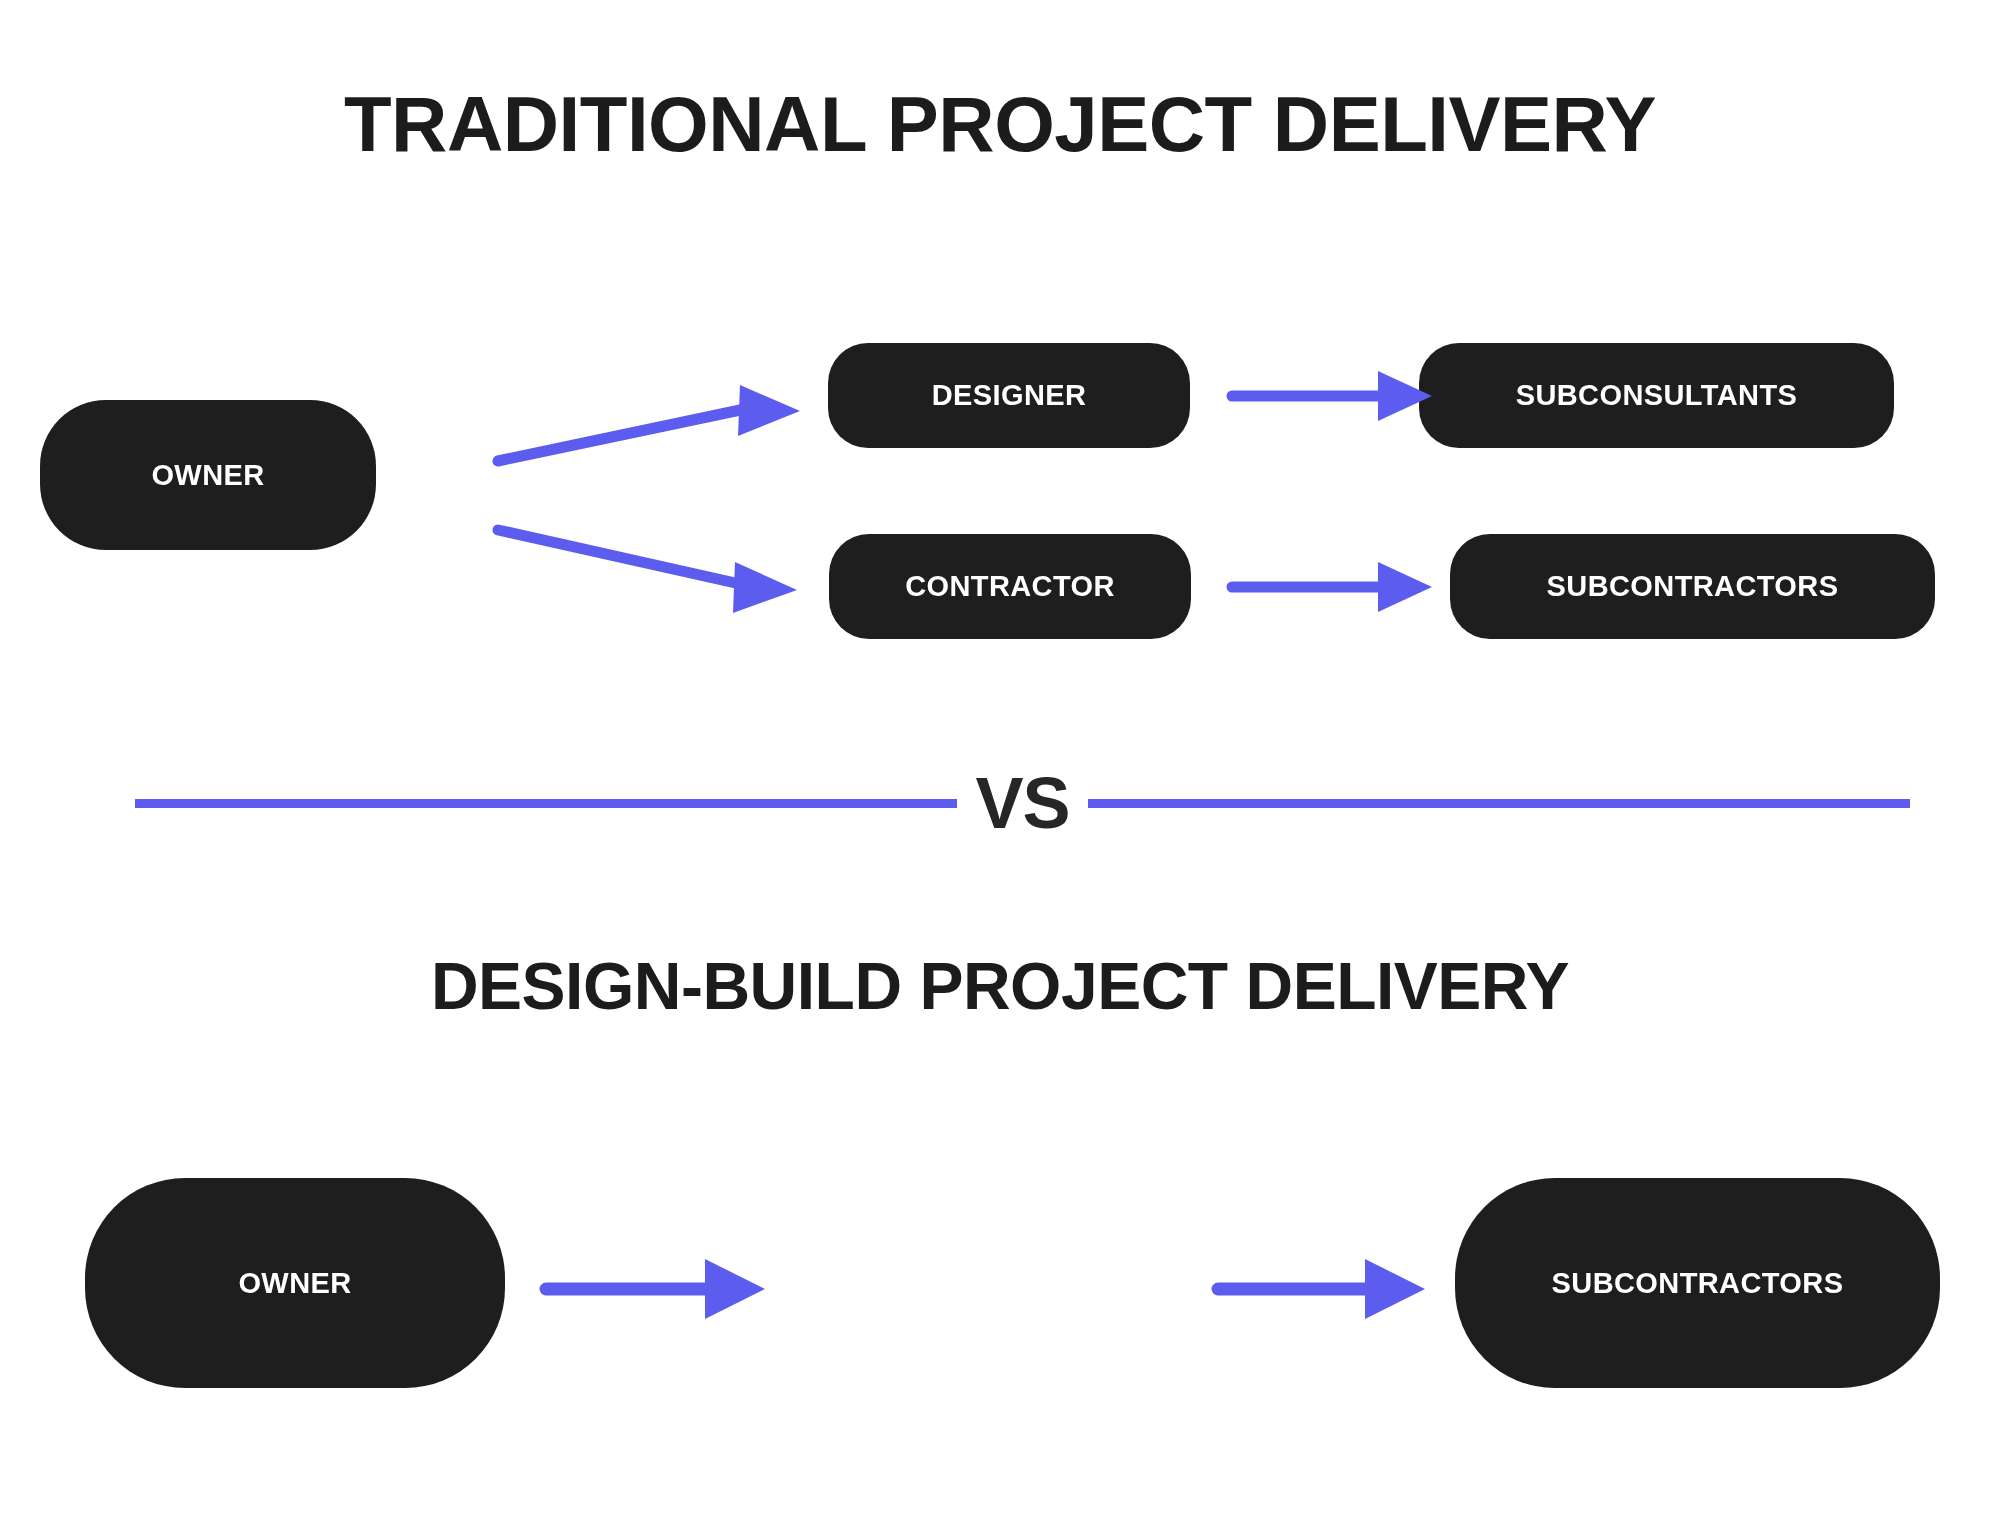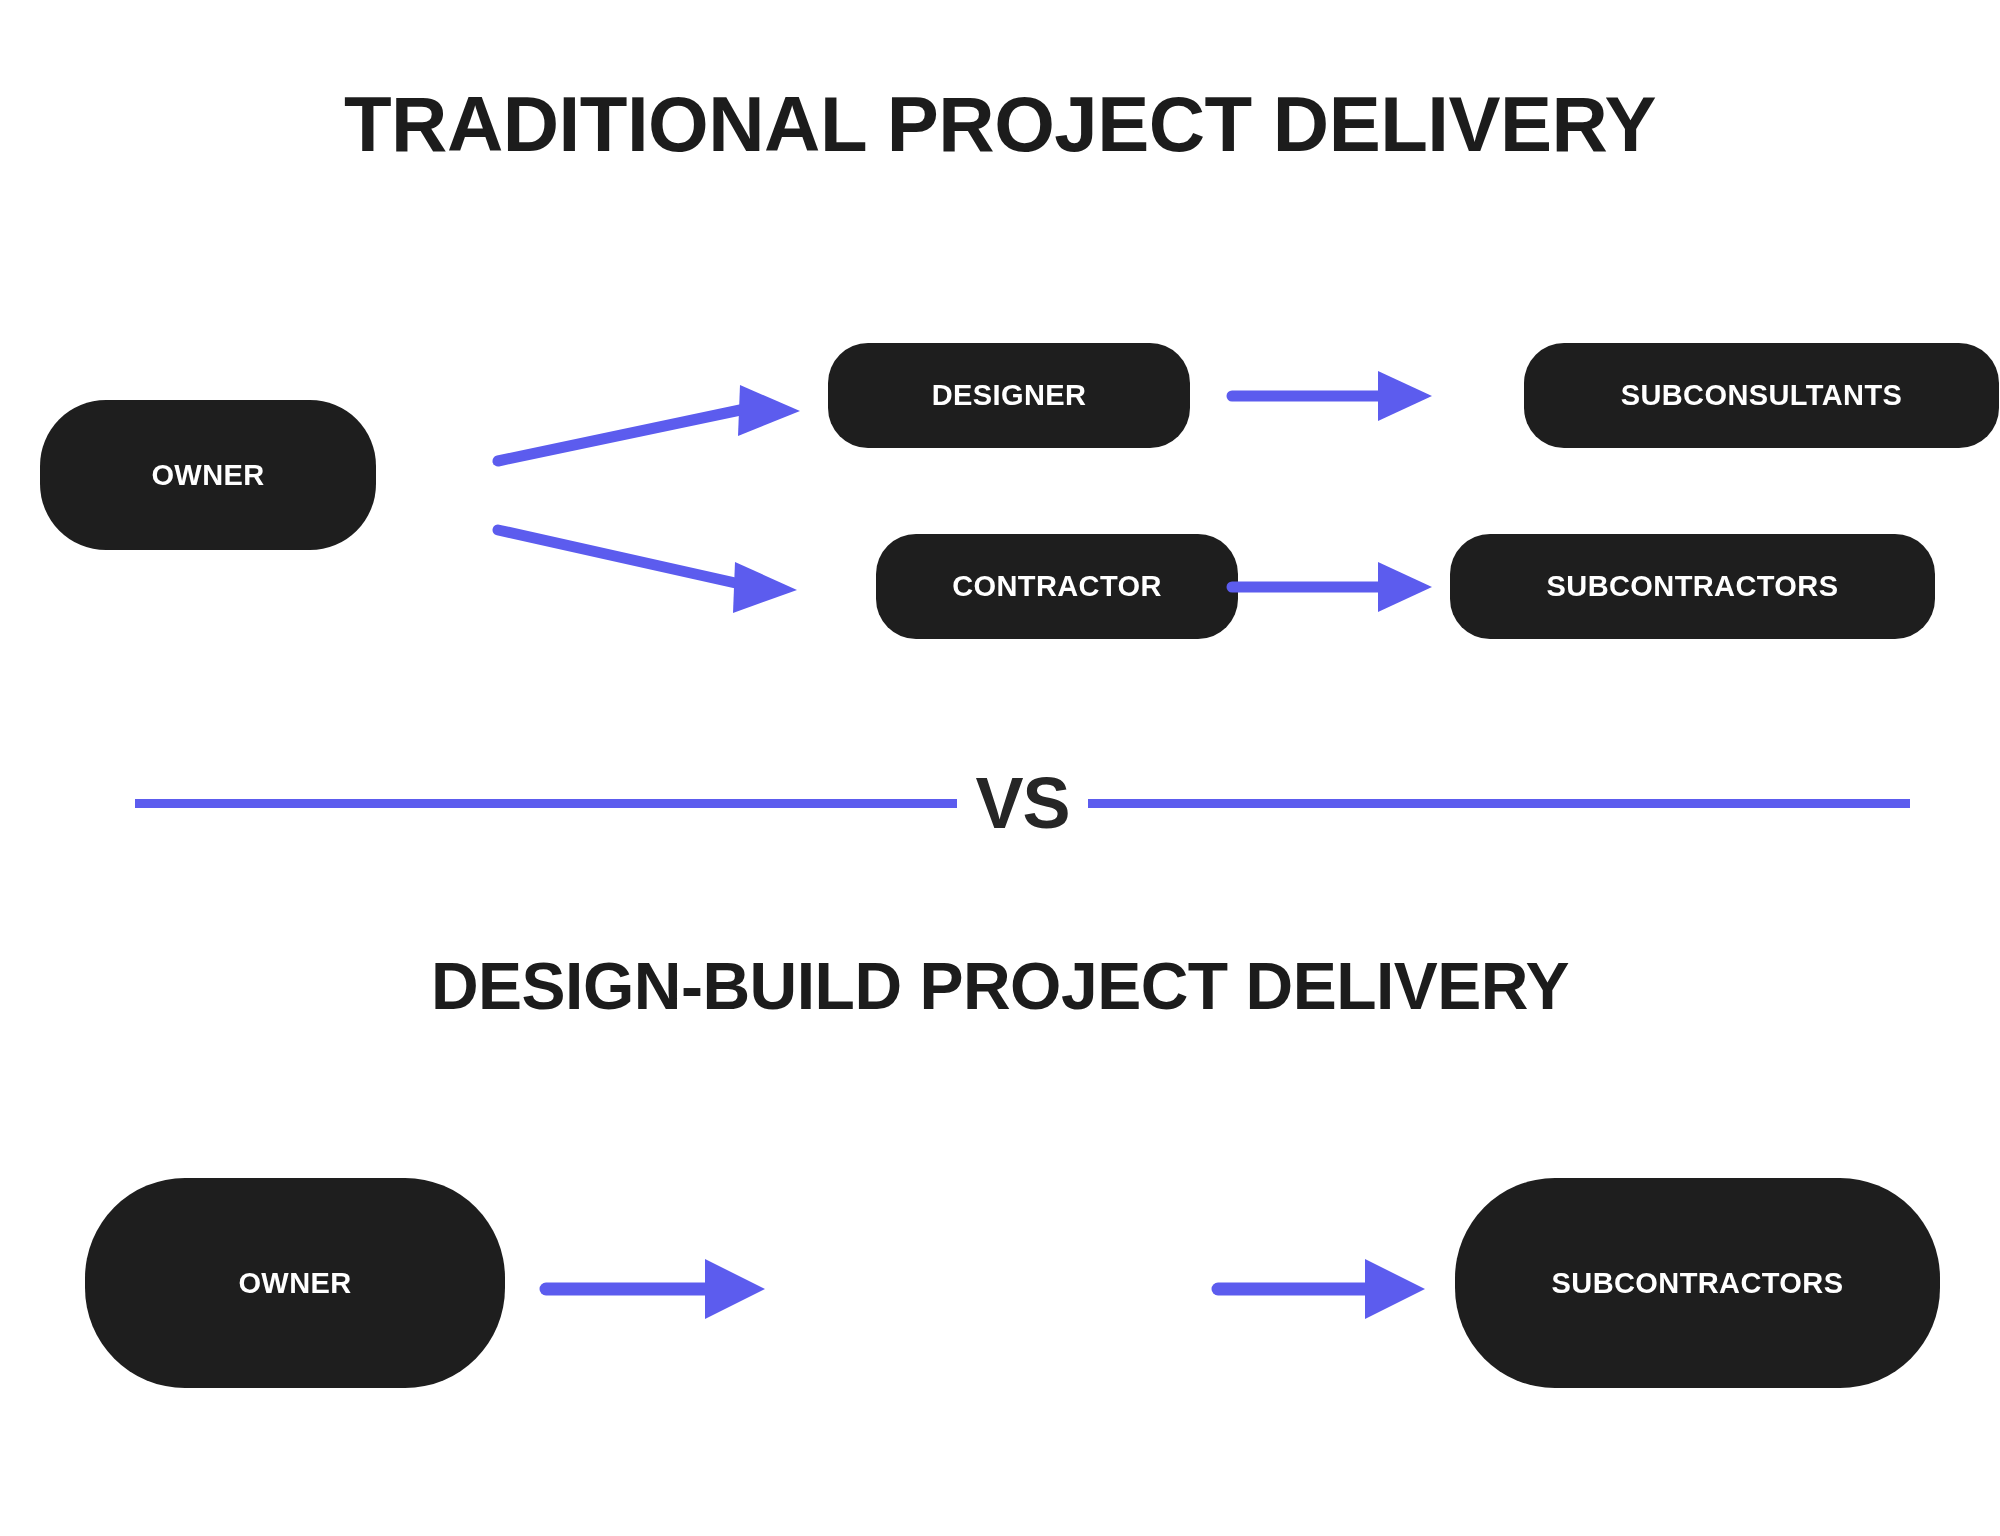--- a/index.html
+++ b/index.html
@@ -77,31 +77,31 @@
     left: 828px;
     top: 343px;
     width: 362px;
     height: 105px;
     border-radius: 40px;
     font-size: 29px;
     letter-spacing: 0.4px;
   }
   
   #node-subconsultants {
-    left: 1524px;
+    left: 1419px;
     top: 343px;
     width: 475px;
     height: 105px;
     border-radius: 40px;
     font-size: 29px;
     letter-spacing: 0.4px;
   }
   
   #node-contractor {
-    left: 876px;
+    left: 829px;
     top: 534px;
     width: 362px;
     height: 105px;
     border-radius: 40px;
     font-size: 29px;
     letter-spacing: 0.4px;
   }
   
   #node-subcontractors-traditional {
     left: 1450px;

